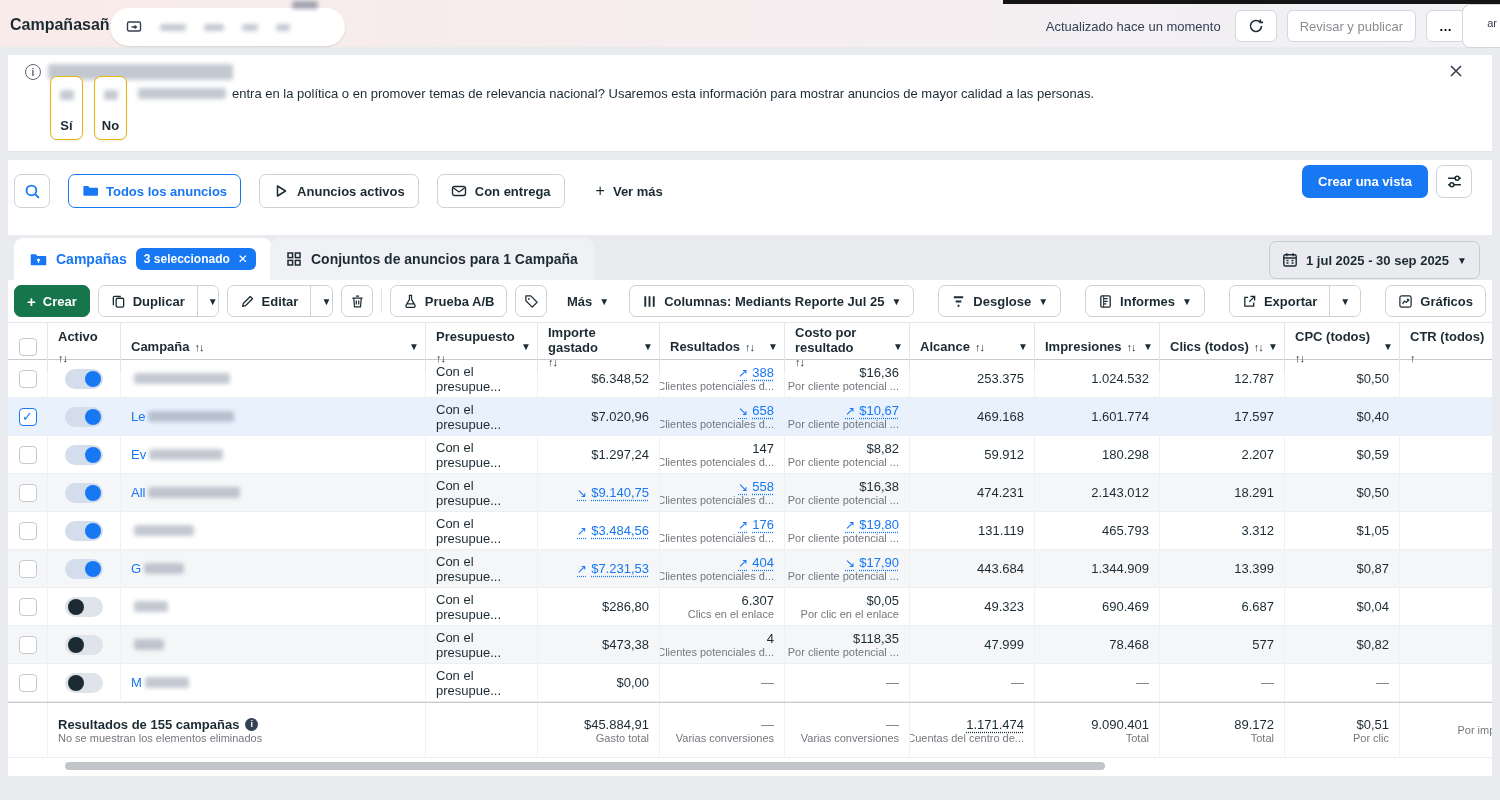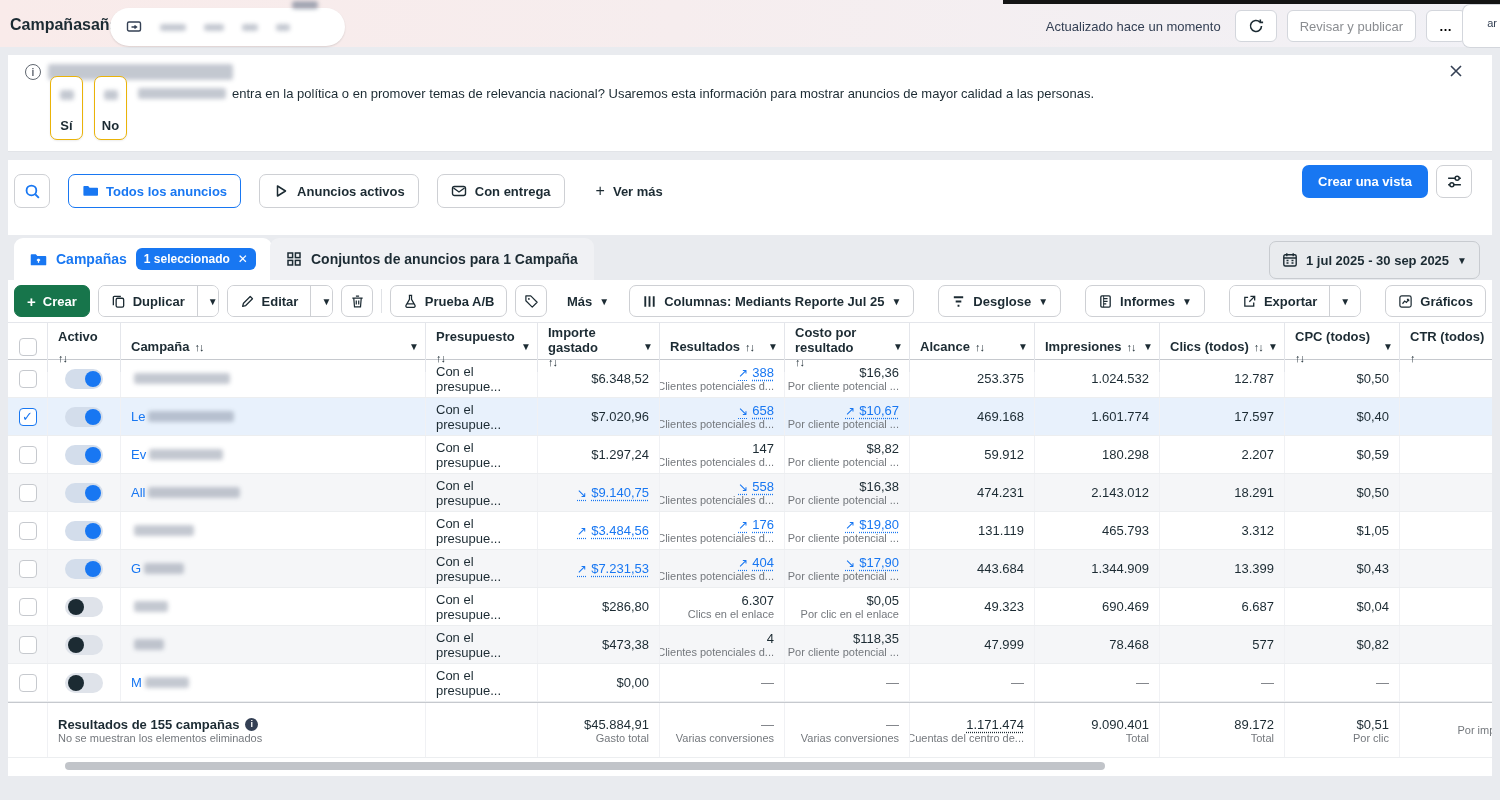--- a/index.html
+++ b/index.html
@@ -213,21 +213,21 @@
 <div class="abs tabs">
   <div class="tab active" style="left:6px">
     <span>
         <svg width="17" height="17" viewBox="0 0 16 16">
           <path d="M1.5 3h4l1.4 1.8h7.6a.8.8 0 0 1 .8.8v7a.8.8 0 0 1-.8.8H1.5a.8.8 0 0 1-.8-.8V3.8a.8.8 0 0 1 .8-.8z" fill="#1877f2"></path>
           <path d="M8 11V7.6M8 7.6L6.6 9M8 7.6L9.4 9" stroke="#fff" stroke-width="1.2" fill="none"></path>
         </svg>
       </span>
     <span>Campañas</span>
     <span class="sel-badge">
-        <span>1 seleccionado</span>
+        <span>3 seleccionado</span>
         <span class="sel-x">✕</span>
       </span>
   </div>
   <div class="tab idle" style="left:262px">
     <span>
         <svg width="16" height="16" viewBox="0 0 16 16" fill="none" stroke="#1c2b33" stroke-width="1.5">
           <rect x="2" y="2" width="4.6" height="4.6"></rect>
           <rect x="9.4" y="2" width="4.6" height="4.6"></rect>
           <rect x="2" y="9.4" width="4.6" height="4.6"></rect>
           <rect x="9.4" y="9.4" width="4.6" height="4.6"></rect>
@@ -729,21 +729,21 @@
       <div class="td num">
           <span>443.684</span>
         </div>
       <div class="td num">
           <span>1.344.909</span>
         </div>
       <div class="td num">
           <span>13.399</span>
         </div>
       <div class="td num">
-          <span>$0,43</span>
+          <span>$0,87</span>
         </div>
       <div class="td num"></div>
     </div>
 
     <div class="tr row">
       <div class="td c">
           <span class="cb"></span>
         </div>
       <div class="td c">
           <span class="toggle off">

